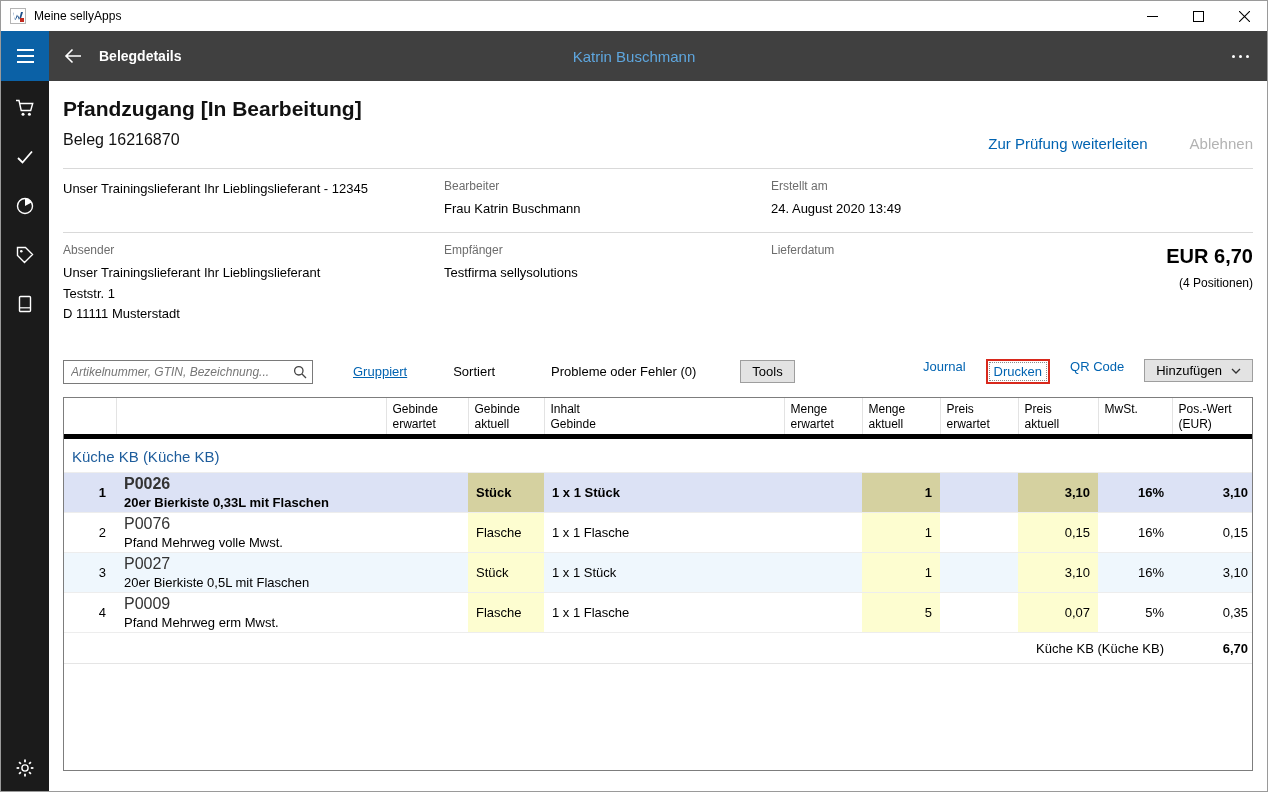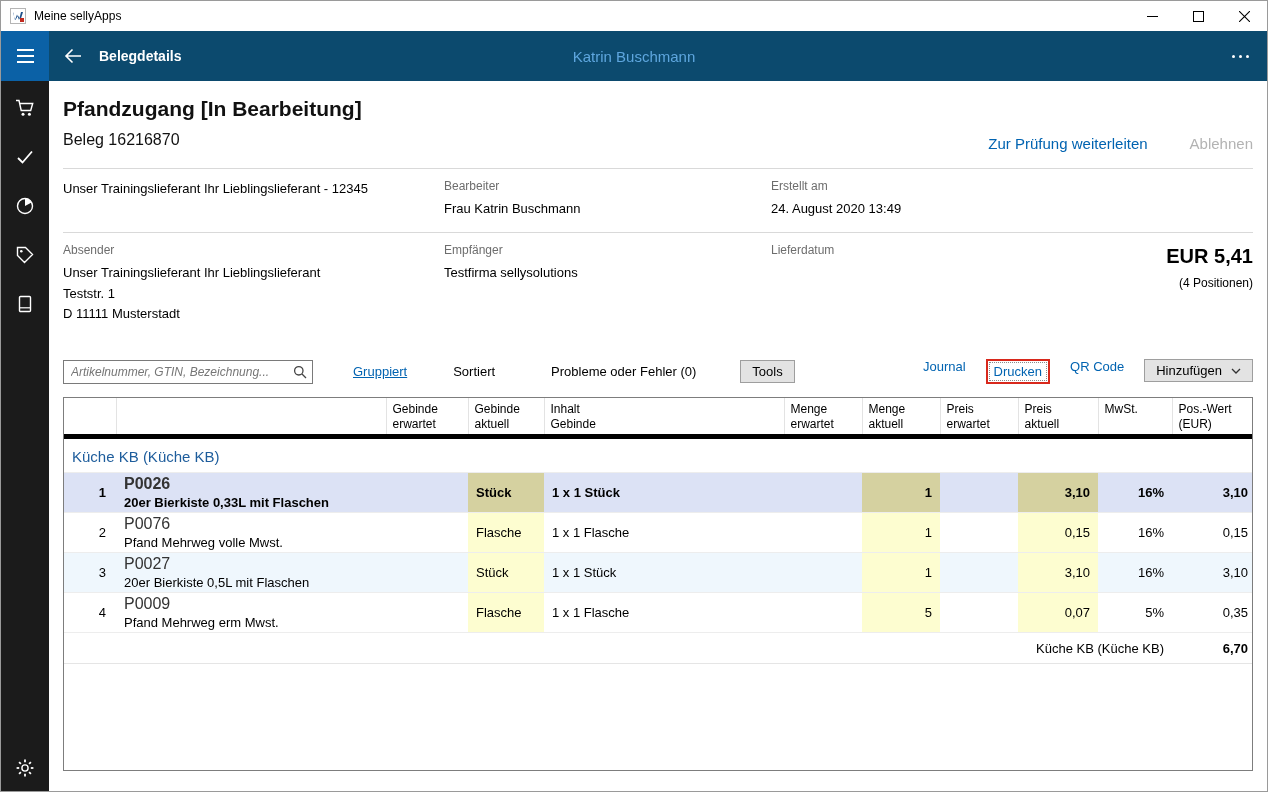--- a/index.html
+++ b/index.html
@@ -14,21 +14,21 @@
   .titlebar { height:30px; flex:none; background:#fff; display:flex; align-items:center; }
   .app-icon { width:16px; height:16px; margin-left:9px; position:relative; border:1px solid #b5b5b5; background:#fff; overflow:hidden; }
   .app-icon::before { content:""; position:absolute; left:2px; top:3px; width:10px; height:8px;
     background:#1b4f8a; clip-path:polygon(0 0,20% 100%,40% 30%,60% 100%,80% 0,100% 0,75% 100%,50% 45%,25% 100%,0 20%); }
   .app-icon::after { content:""; position:absolute; right:1px; bottom:1px; width:4px; height:4px; background:#c22a1f; }
   .titlebar-title { font-size:12px; margin-left:8px; color:#000; }
   .win-controls { margin-left:auto; display:flex; height:30px; }
   .win-btn { width:46px; height:30px; display:flex; align-items:center; justify-content:center; background:#fff; border:none; cursor:default; }
 
   
-  .appbar { height:50px; flex:none; background:#0c4a6e; display:flex; align-items:center; position:relative; color:#fff; }
+  .appbar { height:50px; flex:none; background:#404040; display:flex; align-items:center; position:relative; color:#fff; }
   .hamburger-btn { width:48px; height:50px; flex:none; background:#0b61a6; border:none; display:flex; flex-direction:column; align-items:center; justify-content:center; gap:4px; }
   .hamburger-btn span { display:block; width:17px; height:2px; background:#fff; }
   .back-btn { background:none; border:none; margin-left:14px; display:flex; align-items:center; }
   .appbar-title { font-size:14px; font-weight:bold; margin-left:16px; color:#fff; }
   .appbar-user { position:absolute; left:0; right:0; text-align:center; font-size:15px; color:#5ea6de; pointer-events:none; }
   .more-btn { margin-left:auto; margin-right:18px; background:none; border:none; display:flex; gap:4px; align-items:center; height:50px; }
   .more-btn i { width:3px; height:3px; border-radius:50%; background:#fff; }
 
   
   .main { flex:1; display:flex; min-height:0; }
@@ -233,21 +233,21 @@
             <div class="info-value">D 11111 Musterstadt</div>
           </div>
           <div class="ic2">
             <div class="info-label">Empfänger</div>
             <div class="info-value">Testfirma sellysolutions</div>
           </div>
           <div class="ic3">
             <div class="info-label">Lieferdatum</div>
           </div>
           <div class="summary">
-            <div class="summary-total">EUR 5,41</div>
+            <div class="summary-total">EUR 6,70</div>
             <div class="summary-pos">(4 Positionen)</div>
           </div>
         </div>
 
         <div class="toolbar">
           <div class="search-box">
             <input type="text" placeholder="Artikelnummer, GTIN, Bezeichnung..." style="">
             <span class="search-icon">
               <svg width="14" height="14" viewBox="0 0 14 14">
                 <circle cx="5.8" cy="5.8" r="4.2" fill="none" stroke="#444" stroke-width="1.3"></circle>

